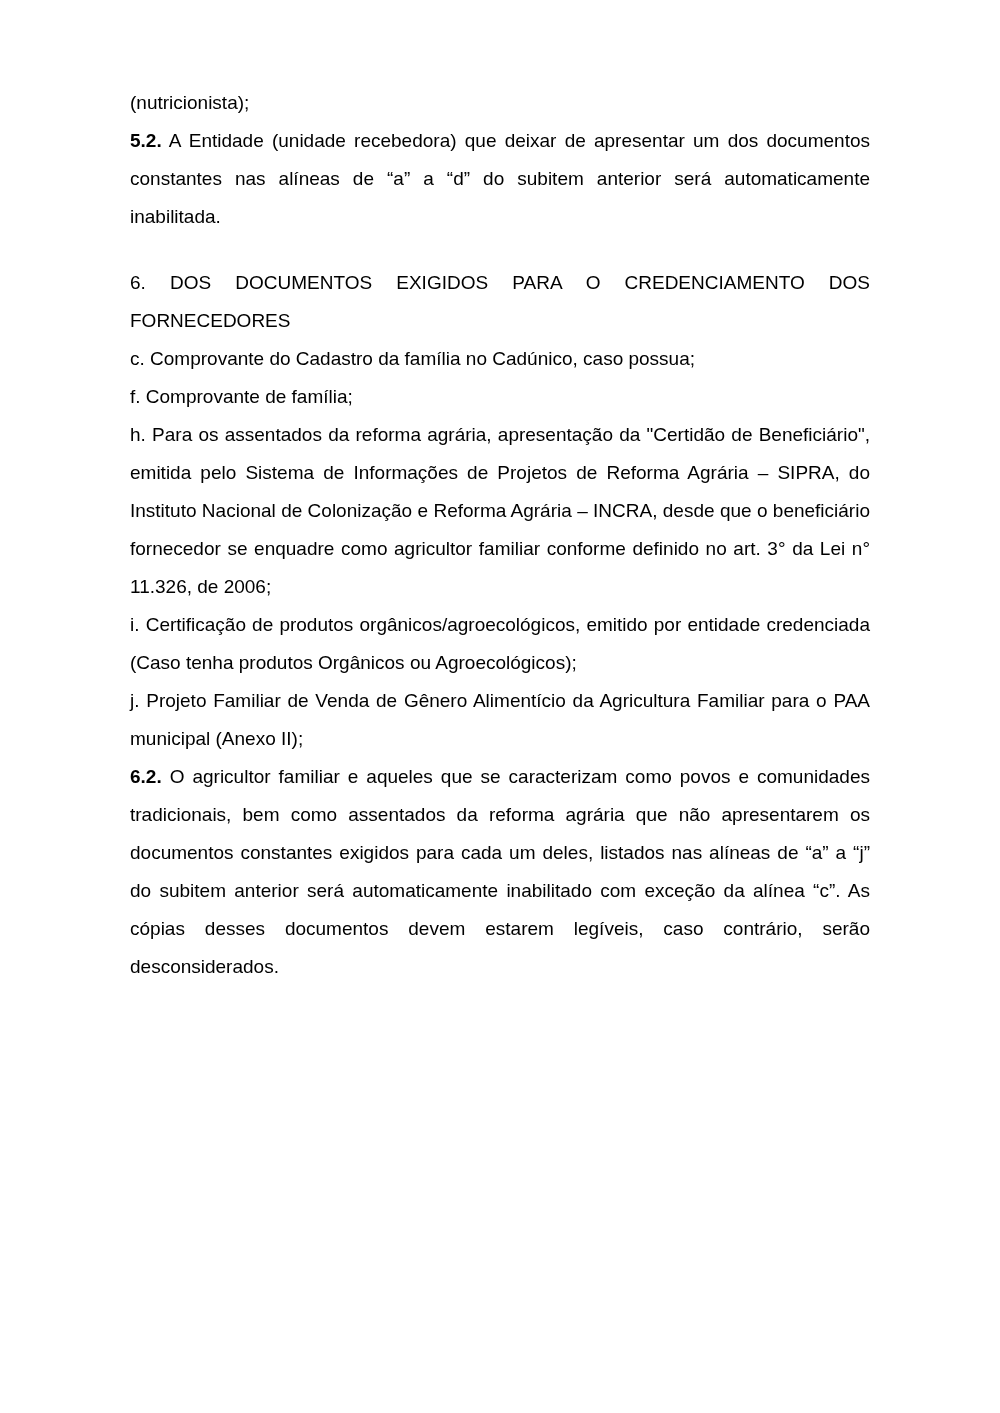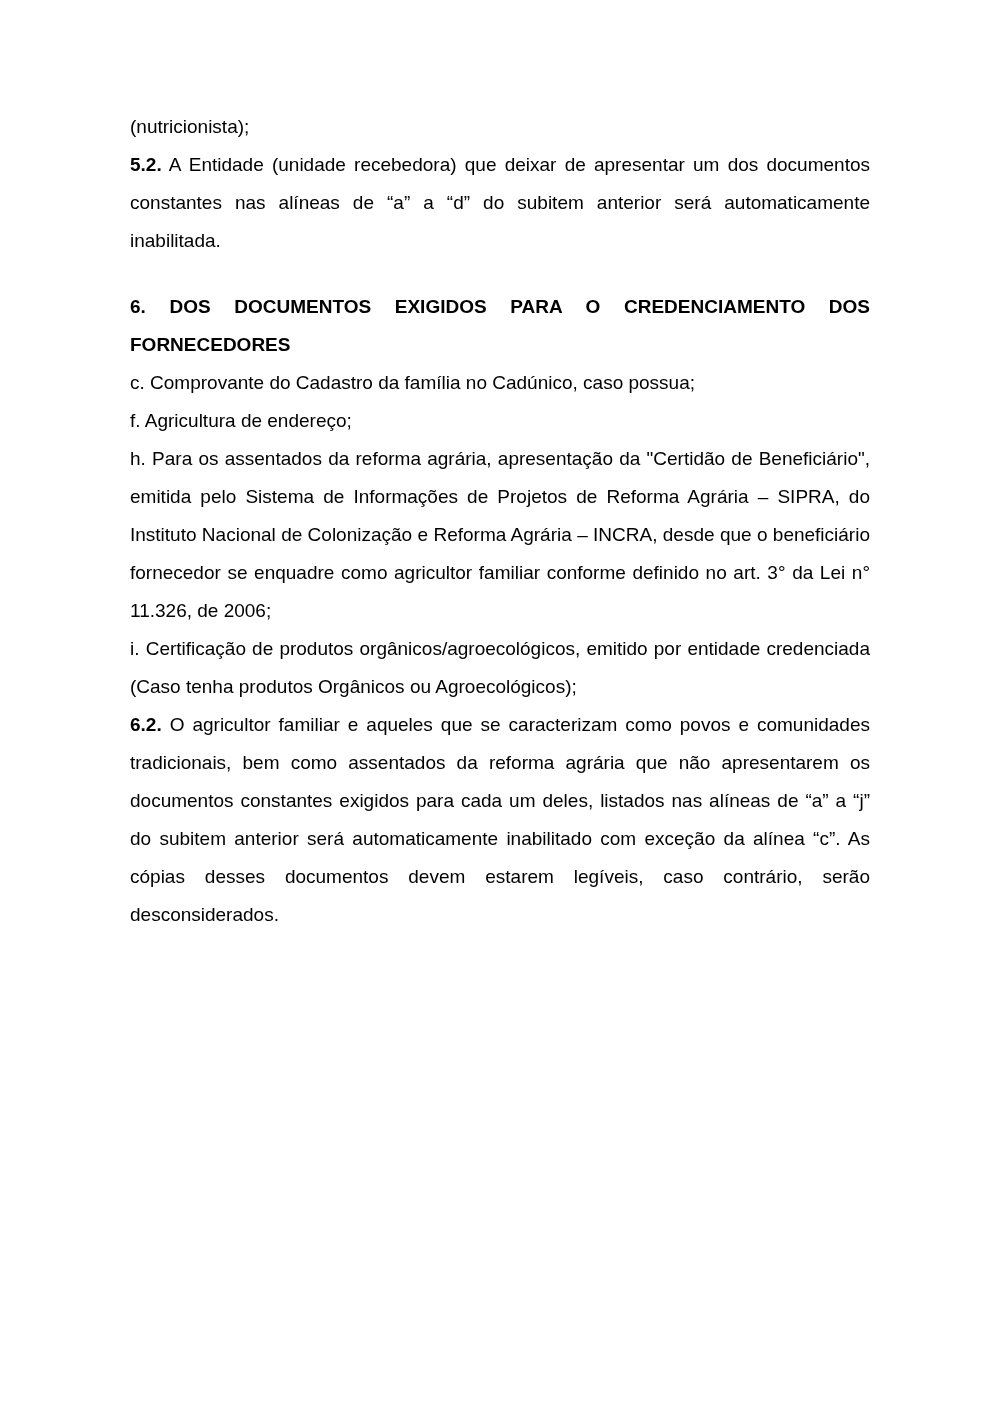--- a/index.html
+++ b/index.html
@@ -10,52 +10,53 @@
   body {
     width: 1000px;
     height: 1413px;
     overflow: hidden;
     font-family: "Liberation Sans", sans-serif;
   }
   .page {
     box-sizing: border-box;
     width: 1000px;
     height: 1413px;
-    padding: 108px 130px 20px 130px;
+    padding: 84px 130px 20px 130px;
     color: #000000;
     font-size: 19px;
     line-height: 38px;
   }
   .page p {
     margin: 0;
     text-align: justify;
   }
   .page p.left {
     text-align: left;
   }
   .section-heading {
-    font-weight: bold;
+    font-weight: normal;
     margin-top: 28px !important;
   }
   strong.clause-num {
     font-weight: bold;
   }
 </style>
 </head>
 <body>
 
 <div class="page">
 
   <p class="left">(nutricionista);</p>
 
   <p><strong class="clause-num">5.2.</strong><span> A Entidade (unidade recebedora) que deixar de apresentar um dos documentos constantes nas alíneas de “a” a “d” do subitem anterior será automaticamente inabilitada.</span></p>
 
   <p class="section-heading">6. DOS DOCUMENTOS EXIGIDOS PARA O CREDENCIAMENTO DOS FORNECEDORES</p>
 
 
   <p>c. Comprovante do Cadastro da família no Cadúnico, caso possua;</p>
-  <p>f. Agricultura de endereço;</p>
+  <p>f. Comprovante de família;</p>
   <p>h. Para os assentados da reforma agrária, apresentação da "Certidão de Beneficiário", emitida pelo Sistema de Informações de Projetos de Reforma Agrária – SIPRA, do Instituto Nacional de Colonização e Reforma Agrária – INCRA, desde que o beneficiário fornecedor se enquadre como agricultor familiar conforme definido no art. 3° da Lei n° 11.326, de 2006;</p>
   <p>i. Certificação de produtos orgânicos/agroecológicos, emitido por entidade credenciada (Caso tenha produtos Orgânicos ou Agroecológicos);</p>
+  <p>j. Projeto Familiar de Venda de Gênero Alimentício da Agricultura Familiar para o PAA municipal (Anexo II);</p>
 
   <p><strong class="clause-num">6.2.</strong><span> O agricultor familiar e aqueles que se caracterizam como povos e comunidades tradicionais, bem como assentados da reforma agrária que não apresentarem os documentos constantes exigidos para cada um deles, listados nas alíneas de “a” a “j” do subitem anterior será automaticamente inabilitado com exceção da alínea “c”. As cópias desses documentos devem estarem legíveis, caso contrário, serão desconsiderados.</span></p>
 
 </div>
 
 </body></html>

